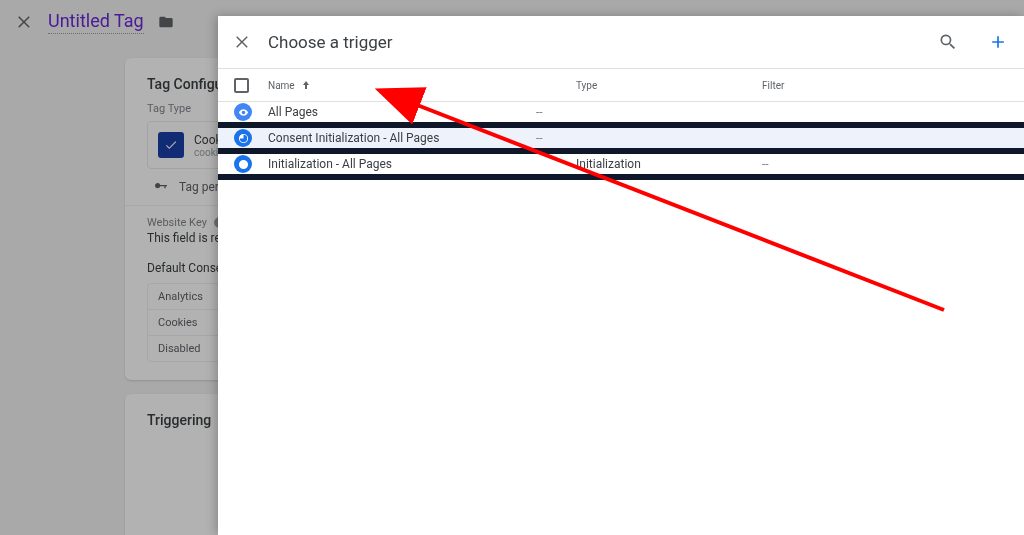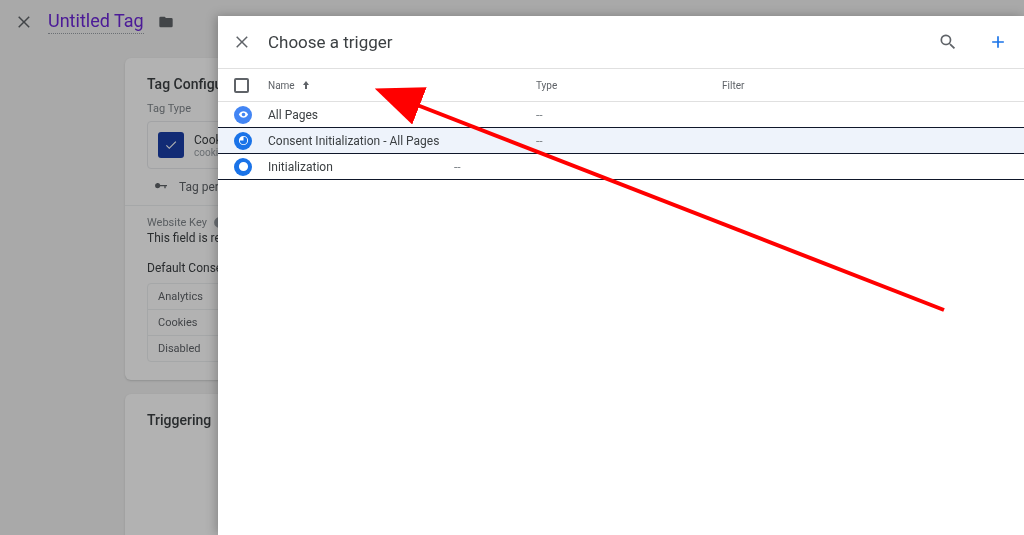--- a/index.html
+++ b/index.html
@@ -40,26 +40,26 @@
   .panel { position: absolute; top: 16px; right: 0; bottom: 0; width: 806px; background: #fff; box-shadow: -2px 0 10px rgba(0,0,0,0.25); display: flex; flex-direction: column; }
   .panel-header { height: 52px; display: flex; align-items: center; padding: 0 16px; gap: 16px; }
   .panel-header .x { width: 18px; height: 18px; color: #5f6368; cursor: pointer; }
   .panel-title { font-size: 17px; color: #3c4043; flex: 1; }
   .hdr-icon { width: 20px; height: 20px; color: #5f6368; margin-left: 14px; cursor: pointer; }
   .hdr-icon.plus { color: #1a73e8; }
 
   .thead { display: flex; align-items: center; height: 34px; border-top: 1px solid #e0e0e0; border-bottom: 1px solid #e0e0e0; padding: 0 16px; font-size: 10px; color: #5f6368; }
   .col-cb { width: 34px; display: flex; align-items: center; }
   .col-name { flex: 0 0 268px; display: flex; align-items: center; gap: 5px; }
-  .col-type { flex: 0 0 186px; }
+  .col-type { flex: 0 0 186px; margin-left: 40px; }
   .col-filter { flex: 1; }
   .sort-arrow { width: 12px; height: 12px; fill: #5f6368; }
   .cb { width: 15px; height: 15px; border: 2px solid #5f6368; border-radius: 2px; }
 
-  .trow { display: flex; align-items: center; height: 26px; border-bottom: 1px solid #0f172a; padding: 0 16px; font-size: 12px; color: #3c4043; cursor: pointer; }
+  .trow { display: flex; align-items: center; height: 26px; border-bottom: 6px solid #0f172a; padding: 0 16px; font-size: 12px; color: #3c4043; cursor: pointer; }
   .trow.sel { background: #eef3fb; }
   .ticon { width: 18px; height: 18px; border-radius: 50%; display: flex; align-items: center; justify-content: center; margin-right: 16px; }
   .ticon svg { width: 11px; height: 11px; fill: #fff; }
   .ic-eye { background: #4285f4; }
   .ic-consent { background: #1a73e8; }
   .ic-init { background: #1a73e8; }
   .dash { color: #80868b; }
 
   
   .arrow-svg { position: absolute; top: 0; left: 0; width: 1024px; height: 535px; pointer-events: none; }
@@ -185,20 +185,21 @@
     </div>
 
     <div class="trow">
       <div class="col-cb">
         <div class="ticon ic-init">
           <svg viewBox="0 0 24 24">
               <path d="M12 2a10 10 0 1 0 0 20 10 10 0 0 0 0-20zm1 5h-2v5l4 2 .9-1.6L13 11z"></path>
             </svg>
         </div>
       </div>
+      <div class="col-name">Initialization - All Pages</div>
       <div class="col-type">Initialization</div>
       <div class="col-filter dash">--</div>
     </div>
   </div>
 
   <svg class="arrow-svg" viewBox="0 0 1024 535">
     <defs>
       <marker id="ah" markerWidth="12" markerHeight="10" refX="2" refY="5" orient="auto">
         <polygon points="0,0 12,5 0,10" fill="#ff0000"></polygon>
       </marker>

